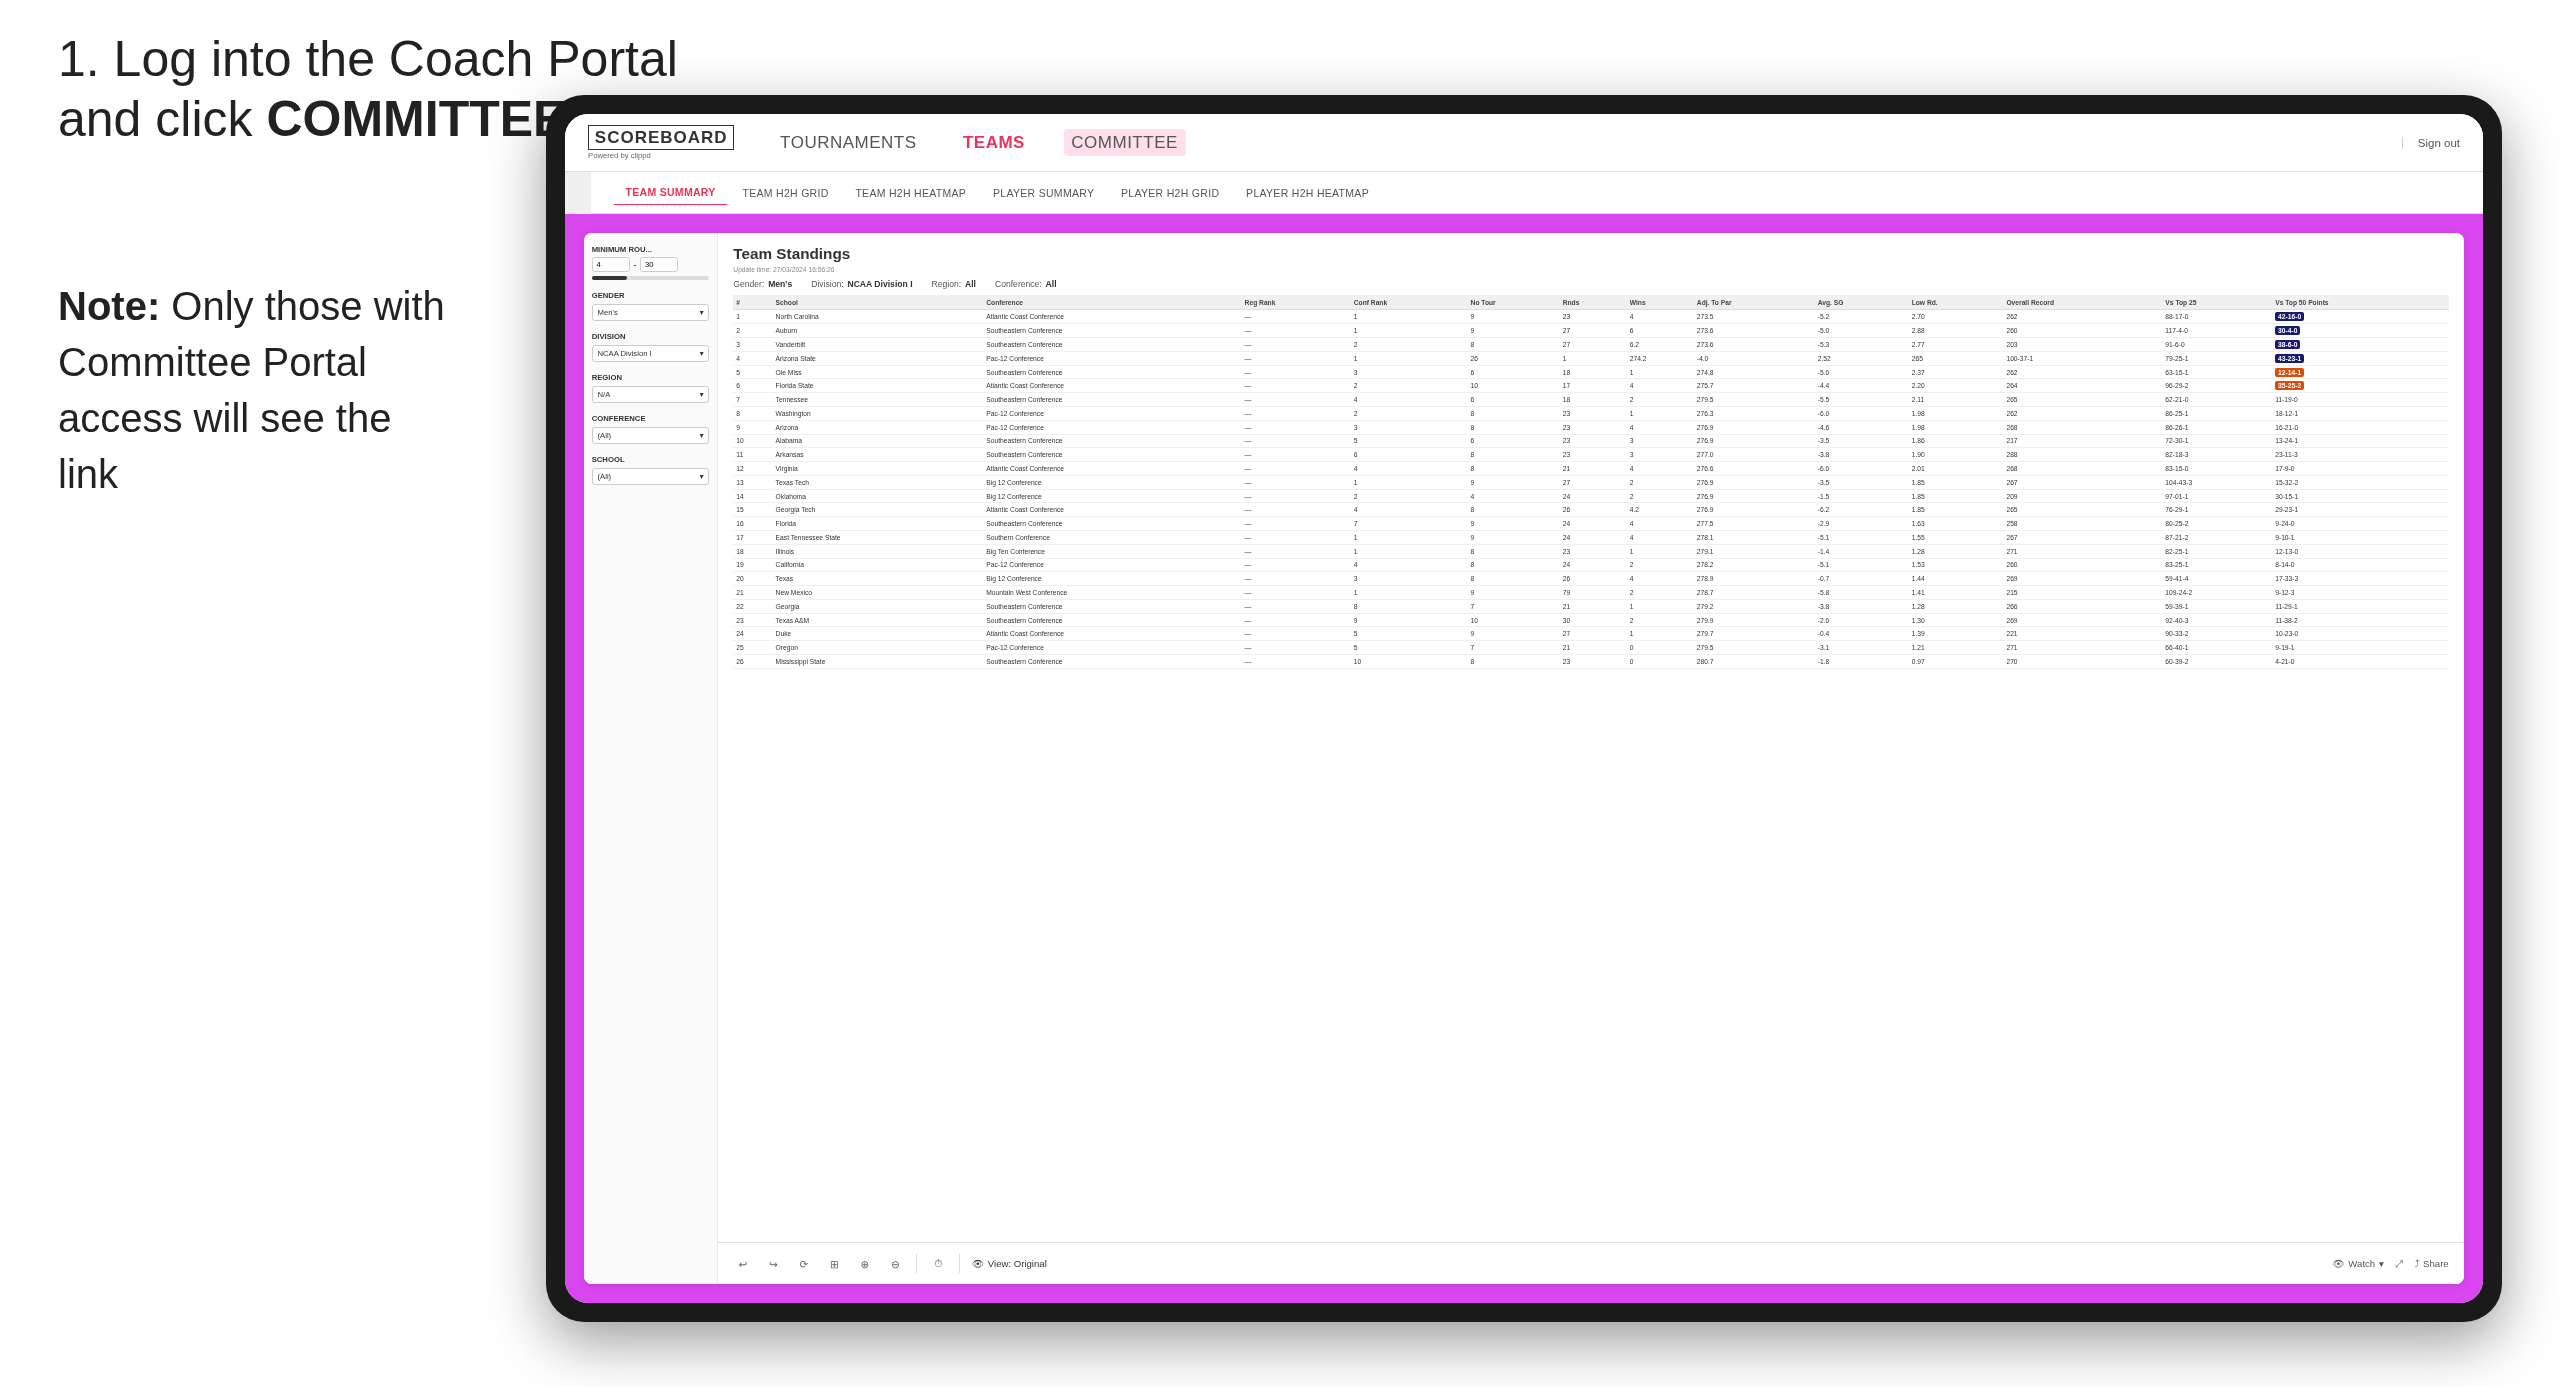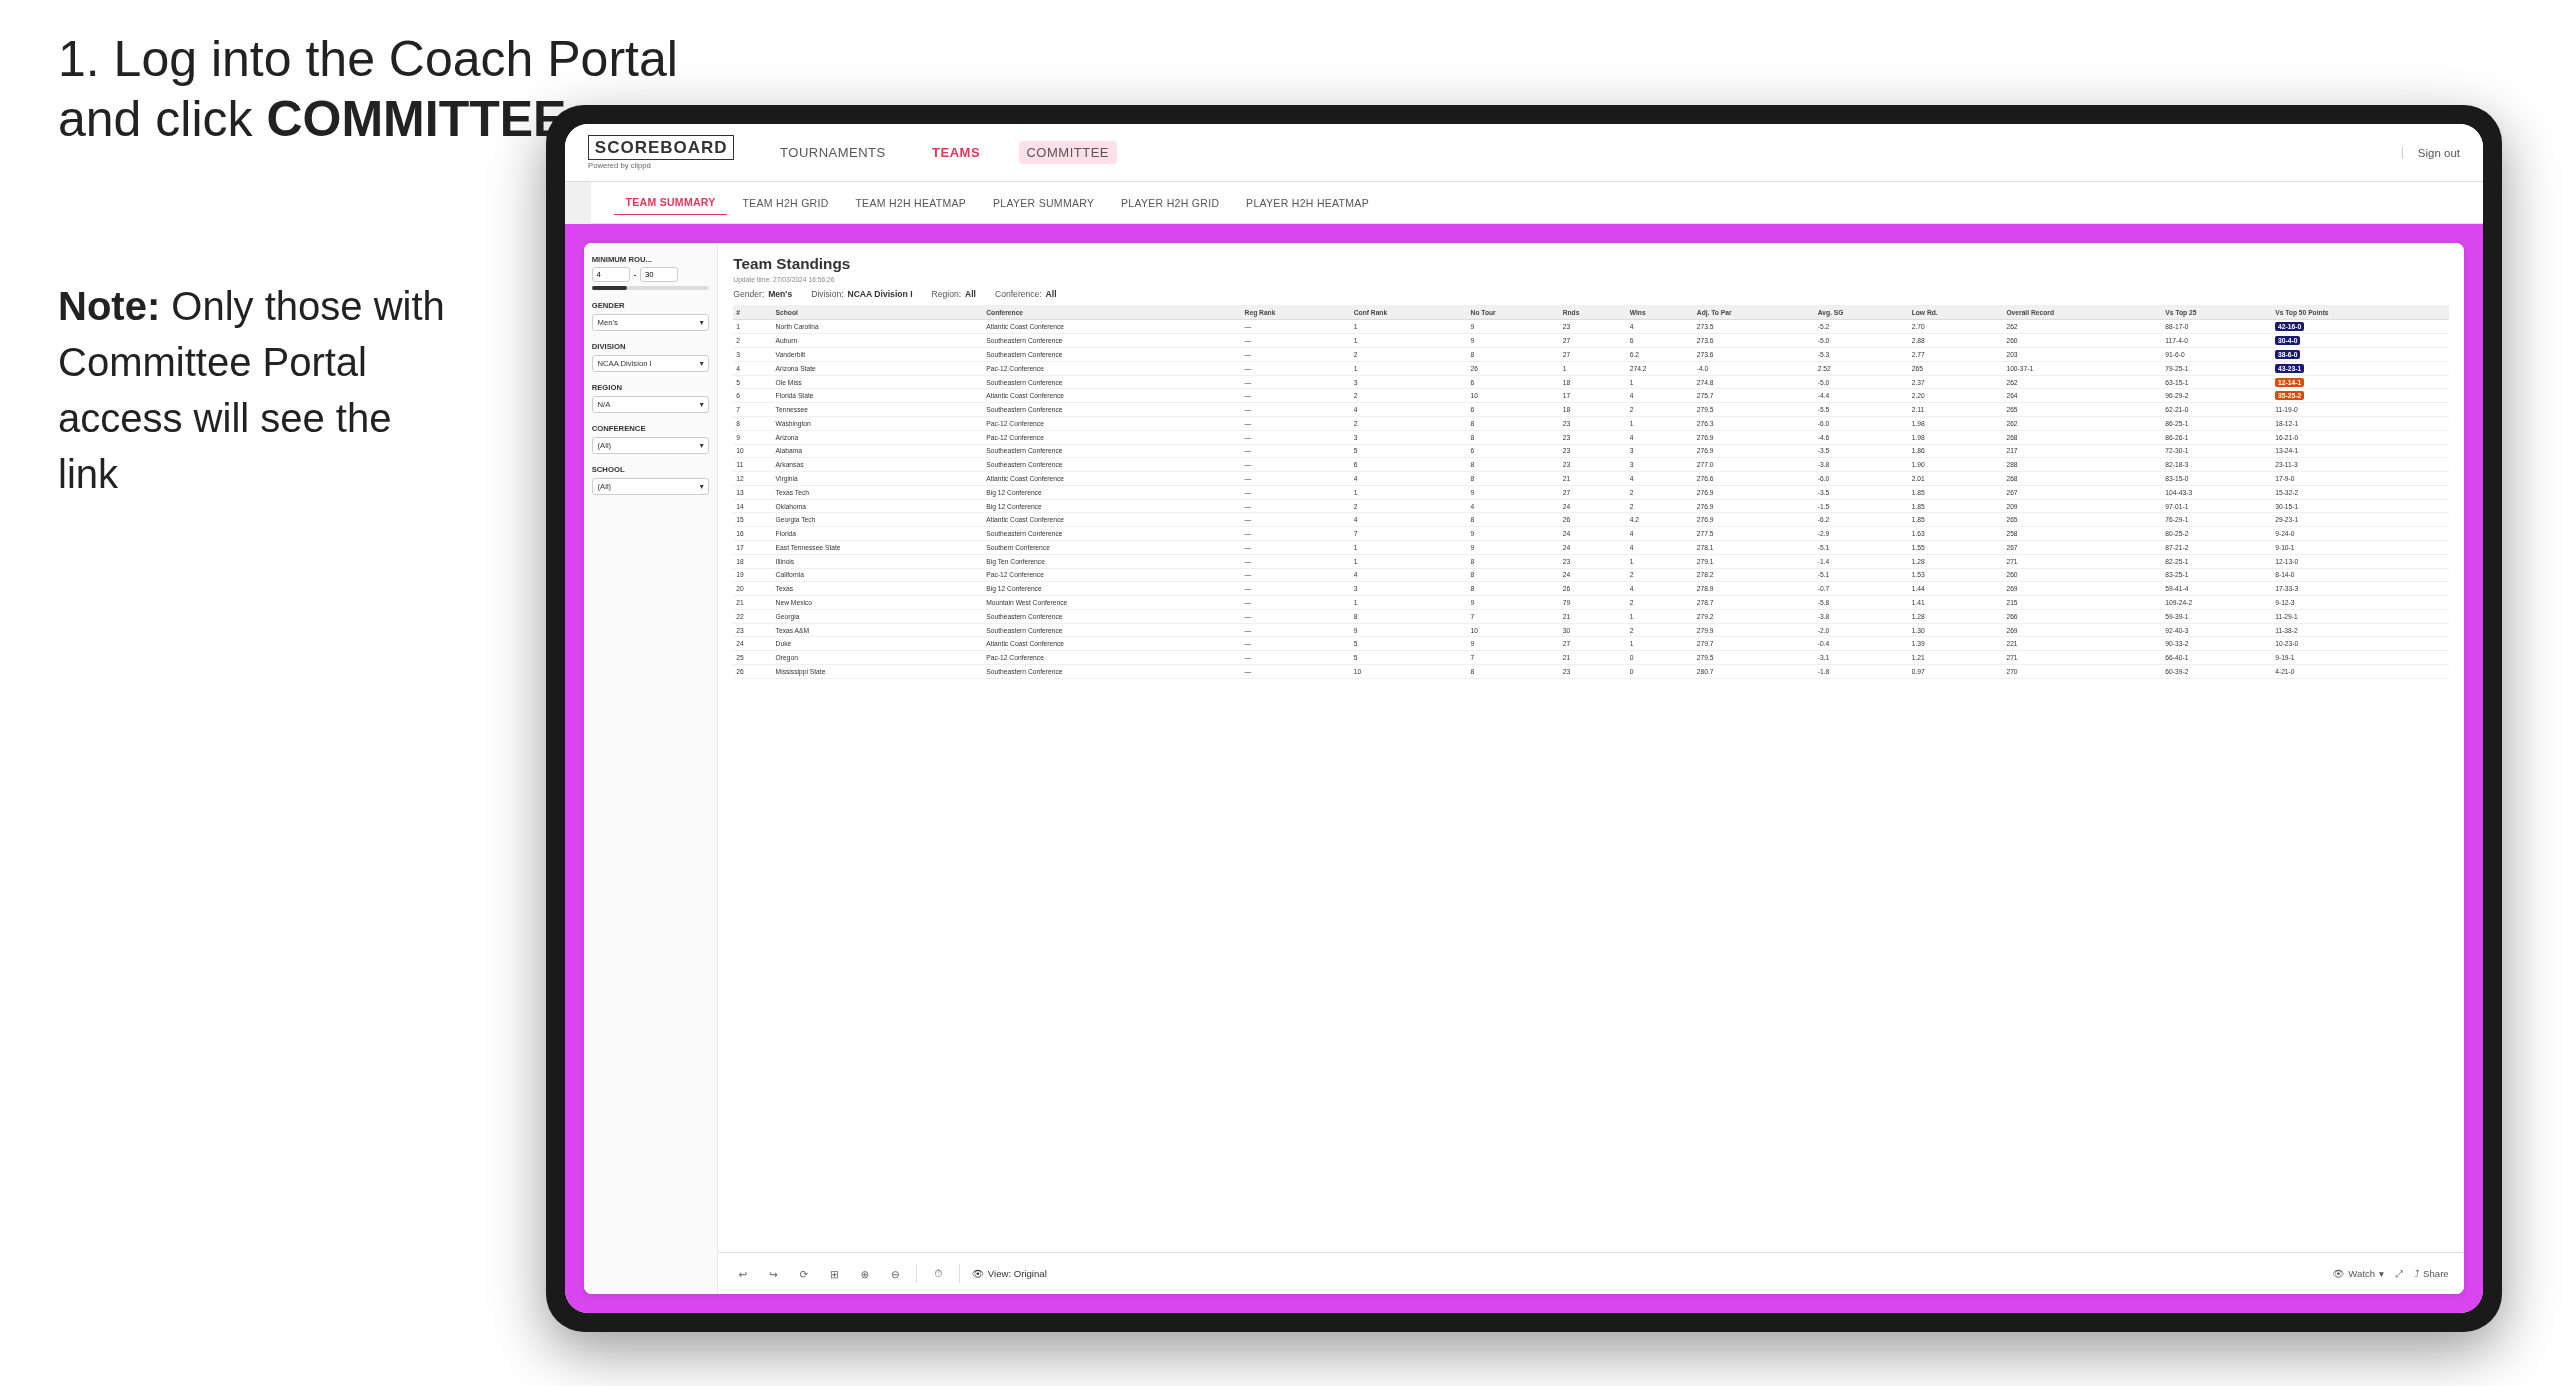--- a/index.html
+++ b/index.html
@@ -41,21 +41,21 @@
       line-height: 1.4;
     }
 
     .note-block .note-label {
       font-weight: 800;
     }
 
     
     .tablet-frame {
       position: absolute;
-      top: 105px;
+      top: 95px;
       left: 546px;
       width: 1956px;
       height: 1227px;
       background: #1a1a1a;
       border-radius: 38px;
       padding: 19px;
       box-shadow: 0 19px 58px rgba(0,0,0,0.4);
     }
 
     .tablet-screen {
@@ -101,21 +101,21 @@
       margin-top: 1px;
     }
 
     .nav-items {
       display: flex;
       gap: 31px;
       flex: 1;
     }
 
     .nav-item {
-      font-size: 13px;
+      font-size: 17px;
       color: #555;
       cursor: pointer;
       padding: 3.8px 7.7px;
       text-transform: uppercase;
       letter-spacing: 0.5px;
     }
 
     .nav-item.active {
       color: #e8335a;
       font-weight: 600;

